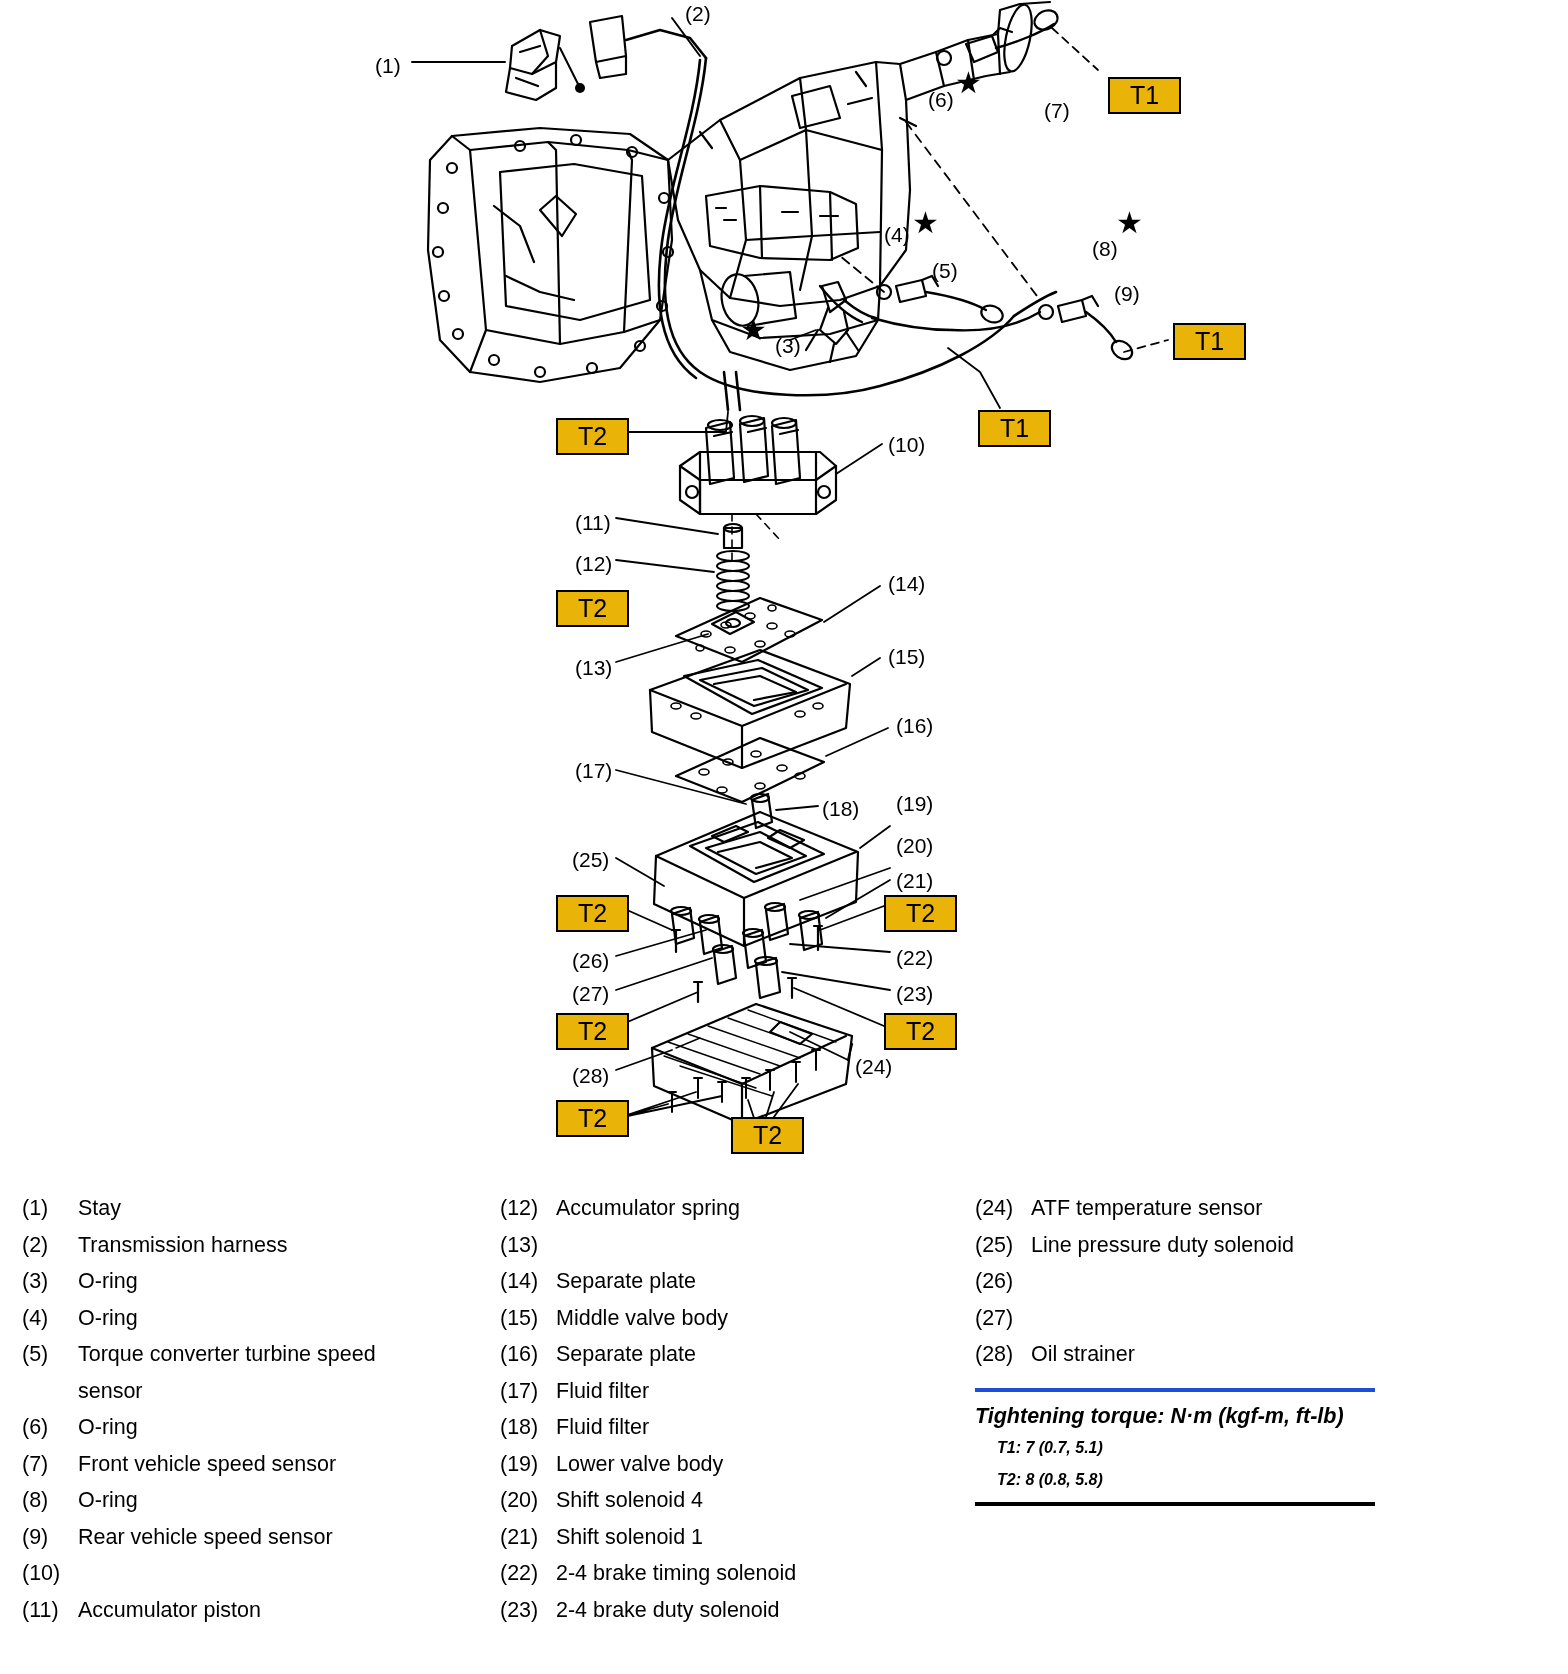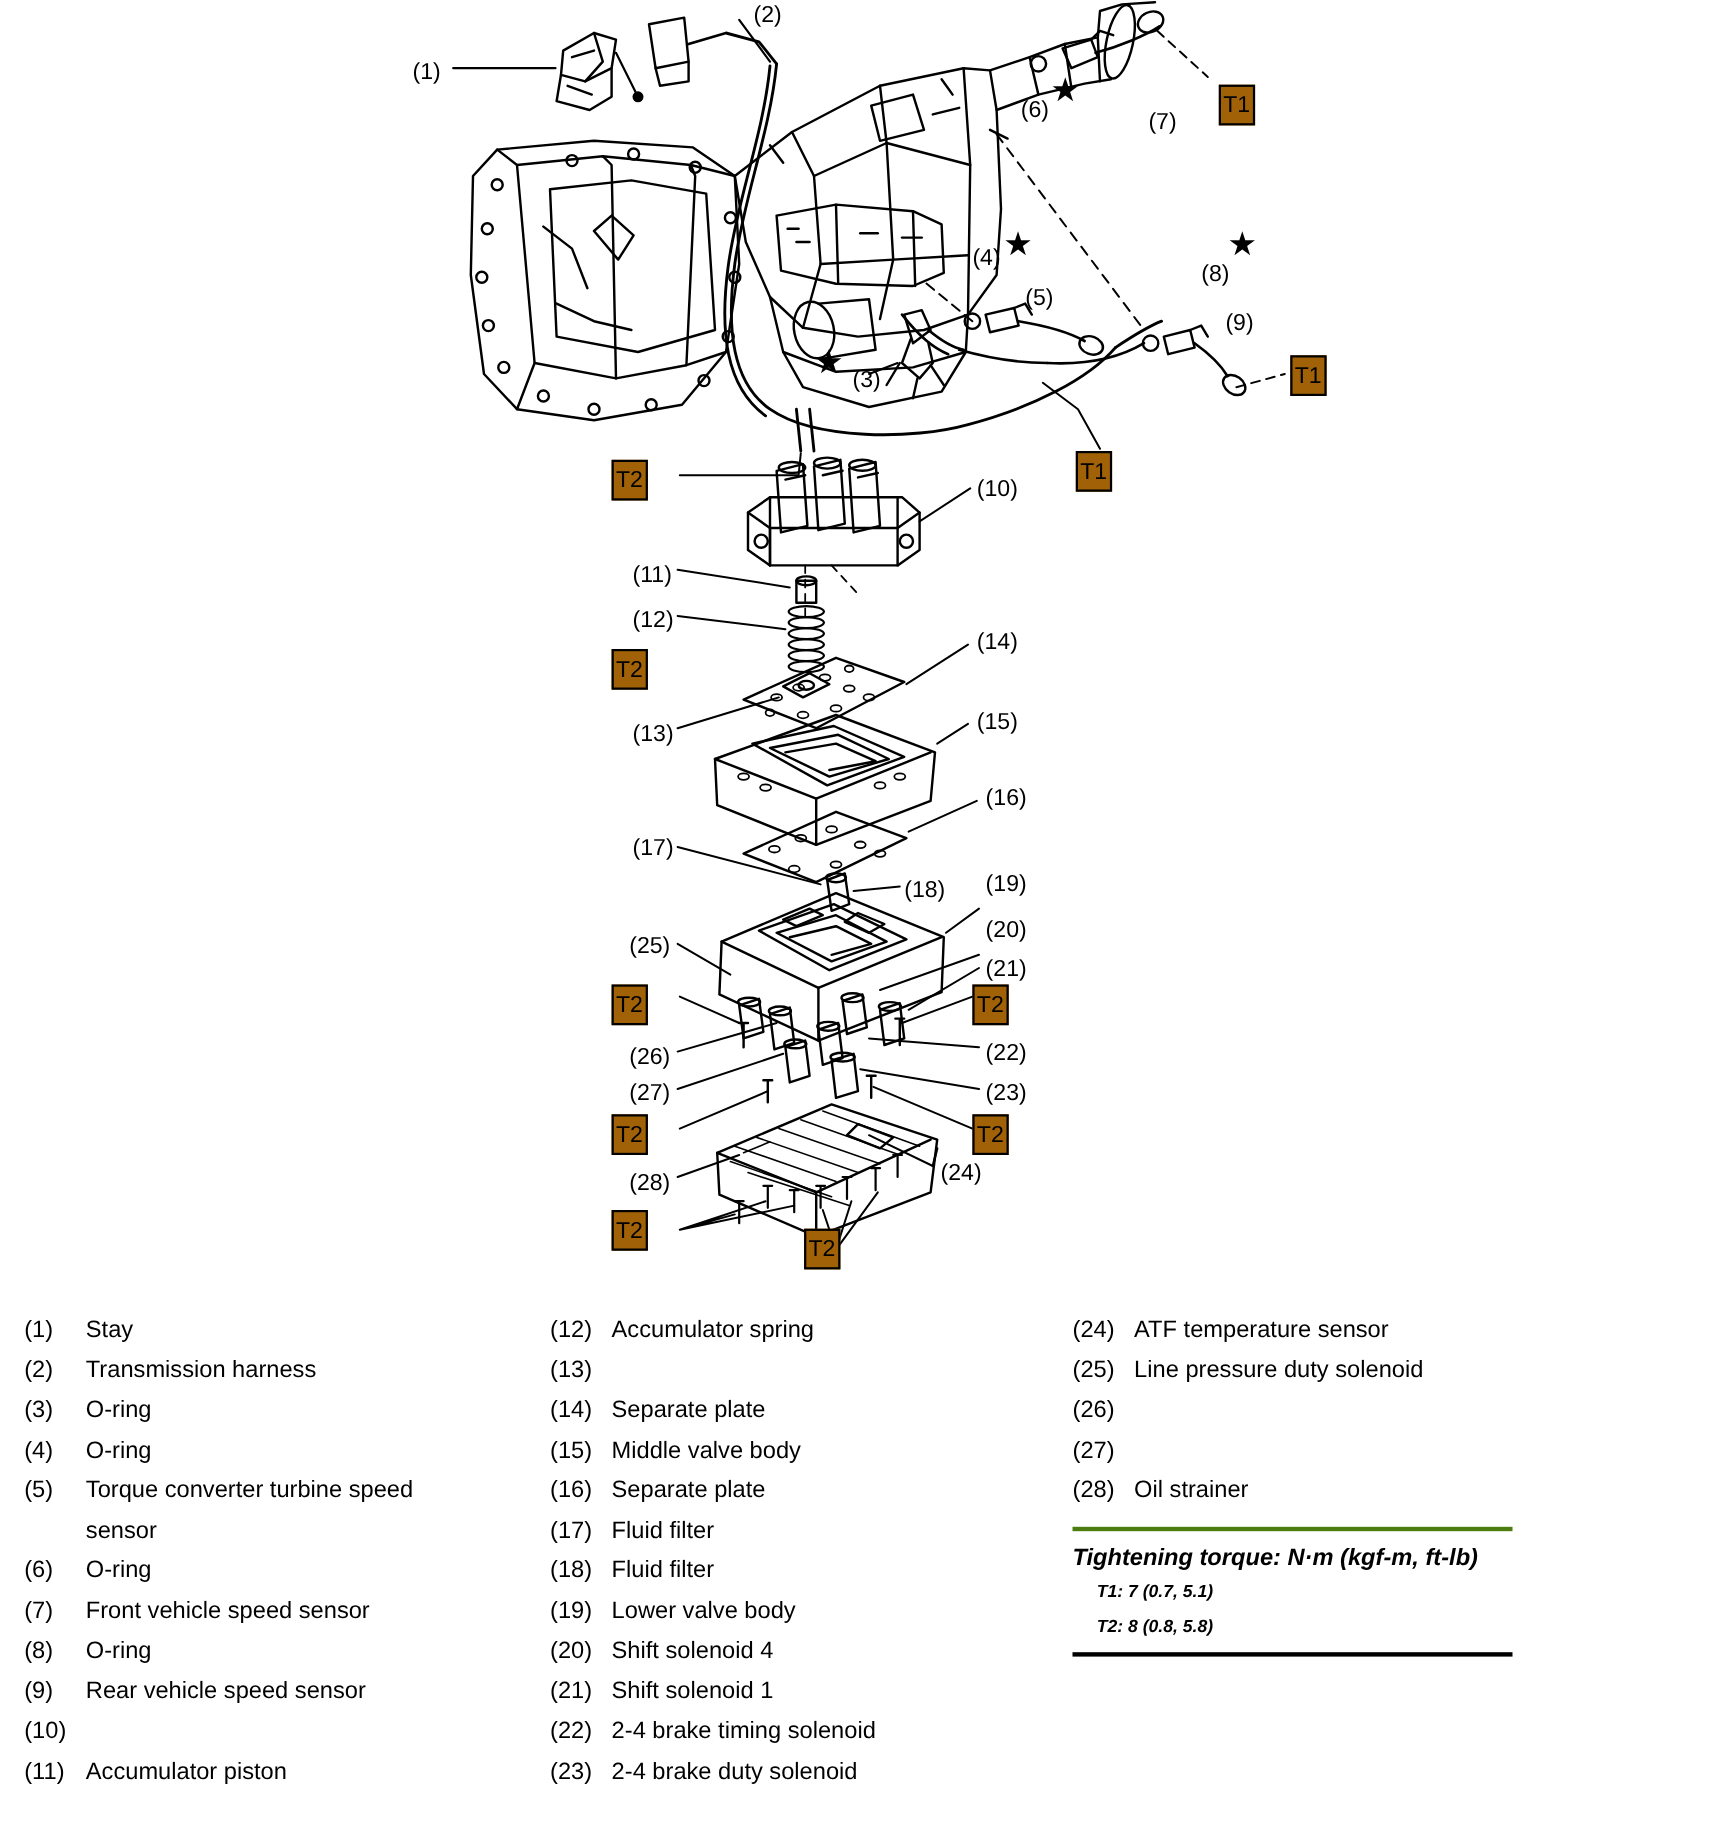--- a/index.html
+++ b/index.html
@@ -35,25 +35,25 @@
     position: absolute;
     font-family: "Liberation Sans", sans-serif;
     font-size: 21px;
     line-height: 21px;
     white-space: nowrap;
     color: #000;
   }
   .tbox {
     position: absolute;
     border: 2px solid #000;
-    background: #a16207;
+    background: #eab308;
     font-family: "Liberation Sans", sans-serif;
-    font-size: 21px;
+    font-size: 25px;
     line-height: 21px;
-    padding: 6px 2px;
+    padding: 6px 20px;
     text-align: center;
     white-space: nowrap;
   }
   .star {
     position: absolute;
     font-size: 30px;
     line-height: 30px;
     color: #000;
   }
 
@@ -93,21 +93,21 @@
   }
 
   
   #torque-note {
     position: absolute;
     left: 975px;
     top: 198px;
     width: 400px;
     padding-top: 8px;
     padding-bottom: 6px;
-    border-top: 4px solid #4d7c0f;
+    border-top: 4px solid #1d4ed8;
     border-bottom: 4px solid #000;
   }
   #torque-note .tq-title {
     font-style: italic;
     font-weight: bold;
     font-size: 21.5px;
     line-height: 32px;
     font-family: "Liberation Sans", sans-serif;
   }
   #torque-note .tq-line {

